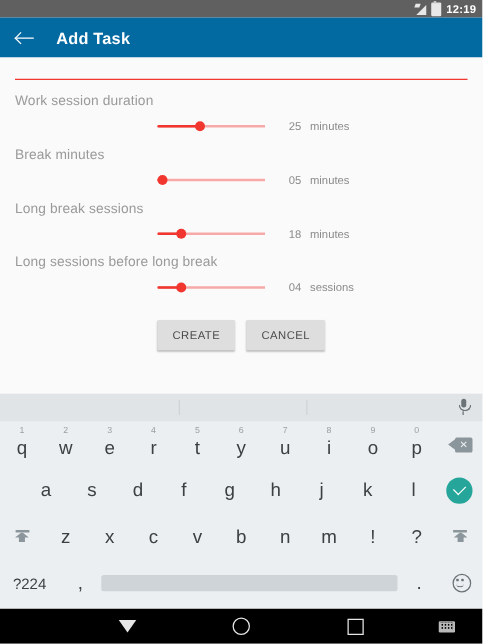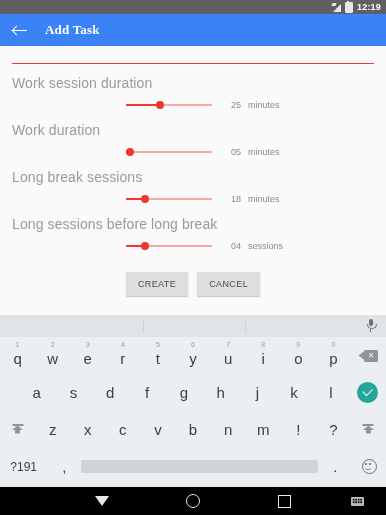--- a/index.html
+++ b/index.html
@@ -26,43 +26,43 @@
   }
   .ic-signal:after{
     content:"";position:absolute;left:0;top:0;width:4px;height:3px;
     background:#e8e8e8;transform:skewX(-20deg);
   }
   .ic-battery{width:6px;height:9px;border:1px solid #e8e8e8;border-radius:1px;position:relative;background:#e8e8e8;}
   .ic-battery:before{content:"";position:absolute;top:-2px;left:1px;width:2px;height:1px;background:#e8e8e8;}
 
   
   .toolbar{
-    height:32px;background:#3b82f6;display:flex;align-items:center;
-    padding:0 0 0 12px;box-sizing:border-box;font-family:Liberation Serif, serif;
+    height:32px;background:#0369a1;display:flex;align-items:center;
+    padding:0 0 0 12px;box-sizing:border-box;
   }
   .back-arrow{width:16px;height:16px;position:relative;cursor:pointer;flex:0 0 auto;}
   .back-arrow:before{
     content:"";position:absolute;left:1px;top:7.5px;width:14px;height:1.4px;background:#fff;
   }
   .back-arrow:after{
     content:"";position:absolute;left:1px;top:4.6px;width:6px;height:6px;
     border-left:1.4px solid #fff;border-bottom:1.4px solid #fff;transform:rotate(45deg);
   }
   .toolbar-title{color:#ffffff;font-size:13px;font-weight:bold;margin-left:17px;letter-spacing:.2px;}
 
   
   .content{background:#fafafa;height:269px;position:relative;box-sizing:border-box;padding:0 12px;}
   .field{padding-top:14px;}
   .field-inner{position:relative;height:22px;}
   .caret{position:absolute;left:0;top:2px;width:1.5px;height:15px;background:#f0362f;}
   .placeholder{position:absolute;left:4px;top:2px;font-size:12.5px;color:#6b6b6b;line-height:15px;}
   .field-underline{height:1px;background:#f0362f;margin-top:3px;}
 
   .slider-group{margin-top:11px;}
-  .slider-label{font-size:14px;color:#9a9a9a;letter-spacing:.1px;}
+  .slider-label{font-size:11px;color:#9a9a9a;letter-spacing:.1px;}
   .slider-row{display:flex;align-items:center;margin-top:8px;}
   .slider-spacer{width:114px;flex:0 0 auto;}
   .slider{position:relative;width:86px;height:12px;flex:0 0 auto;cursor:pointer;}
   .slider-track{position:absolute;top:5.2px;left:0;width:100%;height:1.4px;background:#f6a9a6;}
   .slider-fill{position:absolute;top:4.6px;left:0;height:2.6px;background:#f0362f;border-radius:2px;}
   .slider-thumb{position:absolute;top:2px;width:8px;height:8px;border-radius:50%;background:#f0362f;transform:translateX(-4px);}
   .slider-value{font-size:9px;color:#8b8b8b;margin-left:15px;width:14px;text-align:right;flex:0 0 auto;}
   .slider-unit{font-size:9px;color:#8b8b8b;margin-left:7px;flex:0 0 auto;}
 
   .buttons{display:flex;justify-content:center;gap:9px;margin-top:20px;}
@@ -165,21 +165,21 @@
           <div class="slider-track"></div>
           <div class="slider-fill" style="width:40%"></div>
           <div class="slider-thumb" style="left:40%"></div>
         </div>
         <div class="slider-value">25</div>
         <div class="slider-unit">minutes</div>
       </div>
     </div>
 
     <div class="slider-group">
-      <div class="slider-label">Work duration</div>
+      <div class="slider-label">Break minutes</div>
       <div class="slider-row">
         <div class="slider-spacer"></div>
         <div class="slider">
           <div class="slider-track"></div>
           <div class="slider-fill" style="width:5%"></div>
           <div class="slider-thumb" style="left:5%"></div>
         </div>
         <div class="slider-value">05</div>
         <div class="slider-unit">minutes</div>
       </div>
@@ -348,21 +348,21 @@
           <span>?</span>
         </div>
       <div class="shiftkey">
         <span class="shift-arrow"></span>
           <span class="shift-bar"></span>
       </div>
     </div>
 
     <div class="krow">
       <div class="key nosup key-sm" style="flex:1.4 1 0">
-          <span>?191</span>
+          <span>?224</span>
         </div>
       <div class="key nosup">
           <span>,</span>
         </div>
       <div class="spacebar">
           <span class="spacebar-inner"></span>
         </div>
       <div class="key nosup">
           <span>.</span>
         </div>

